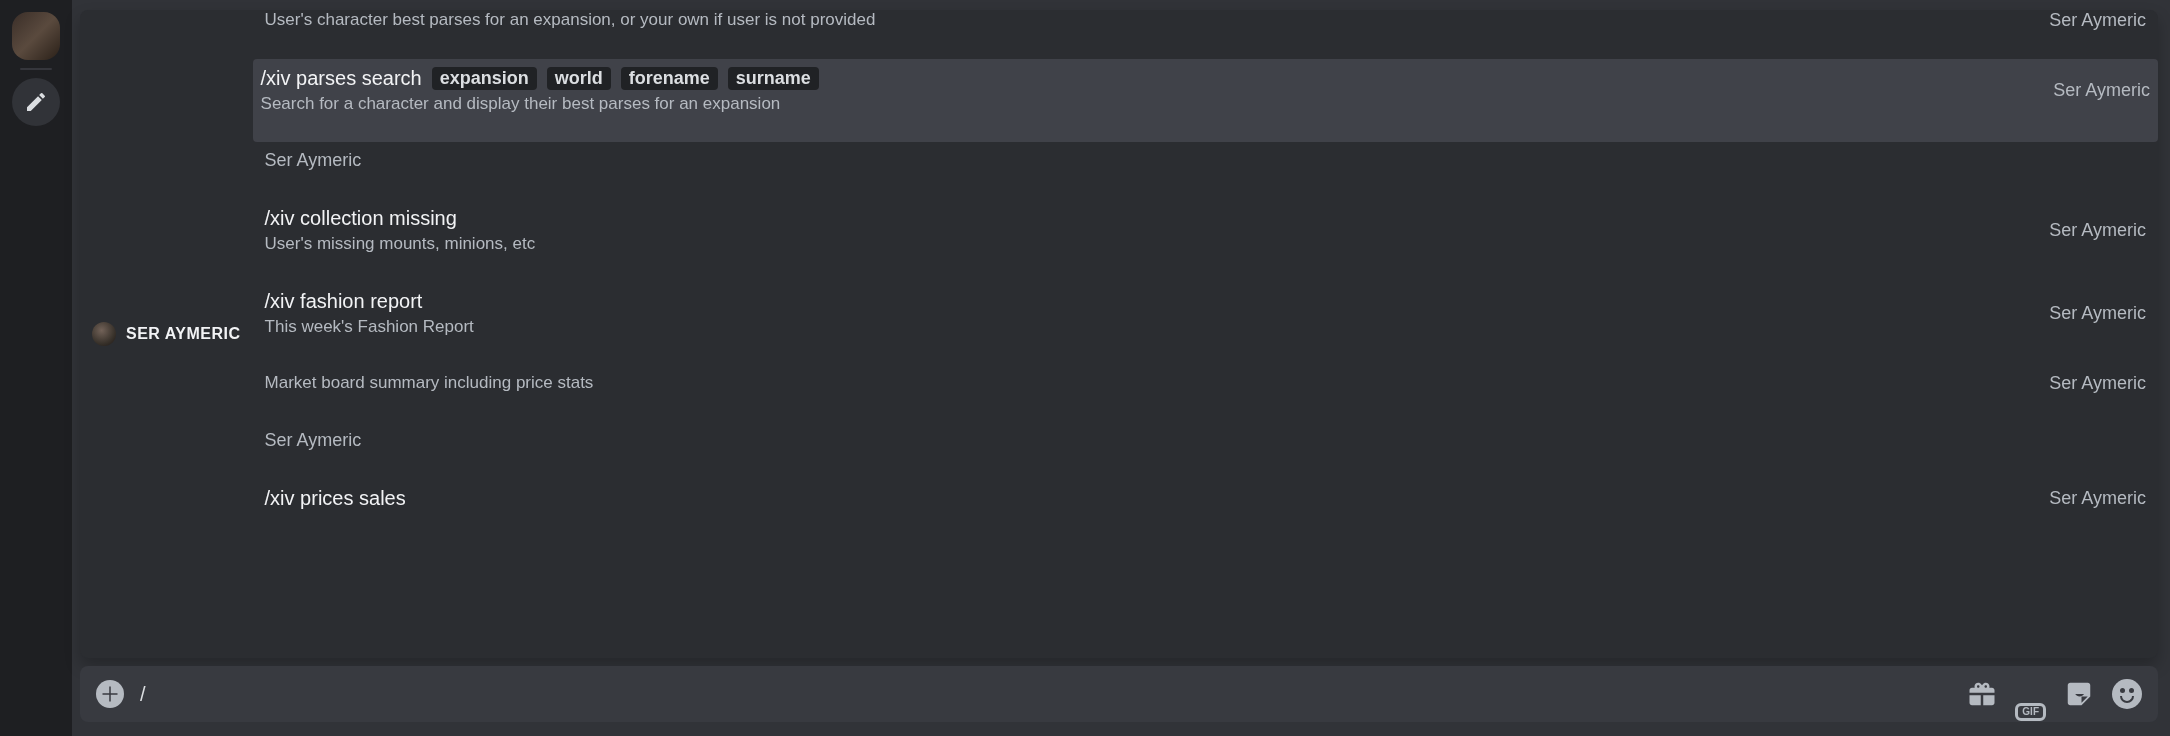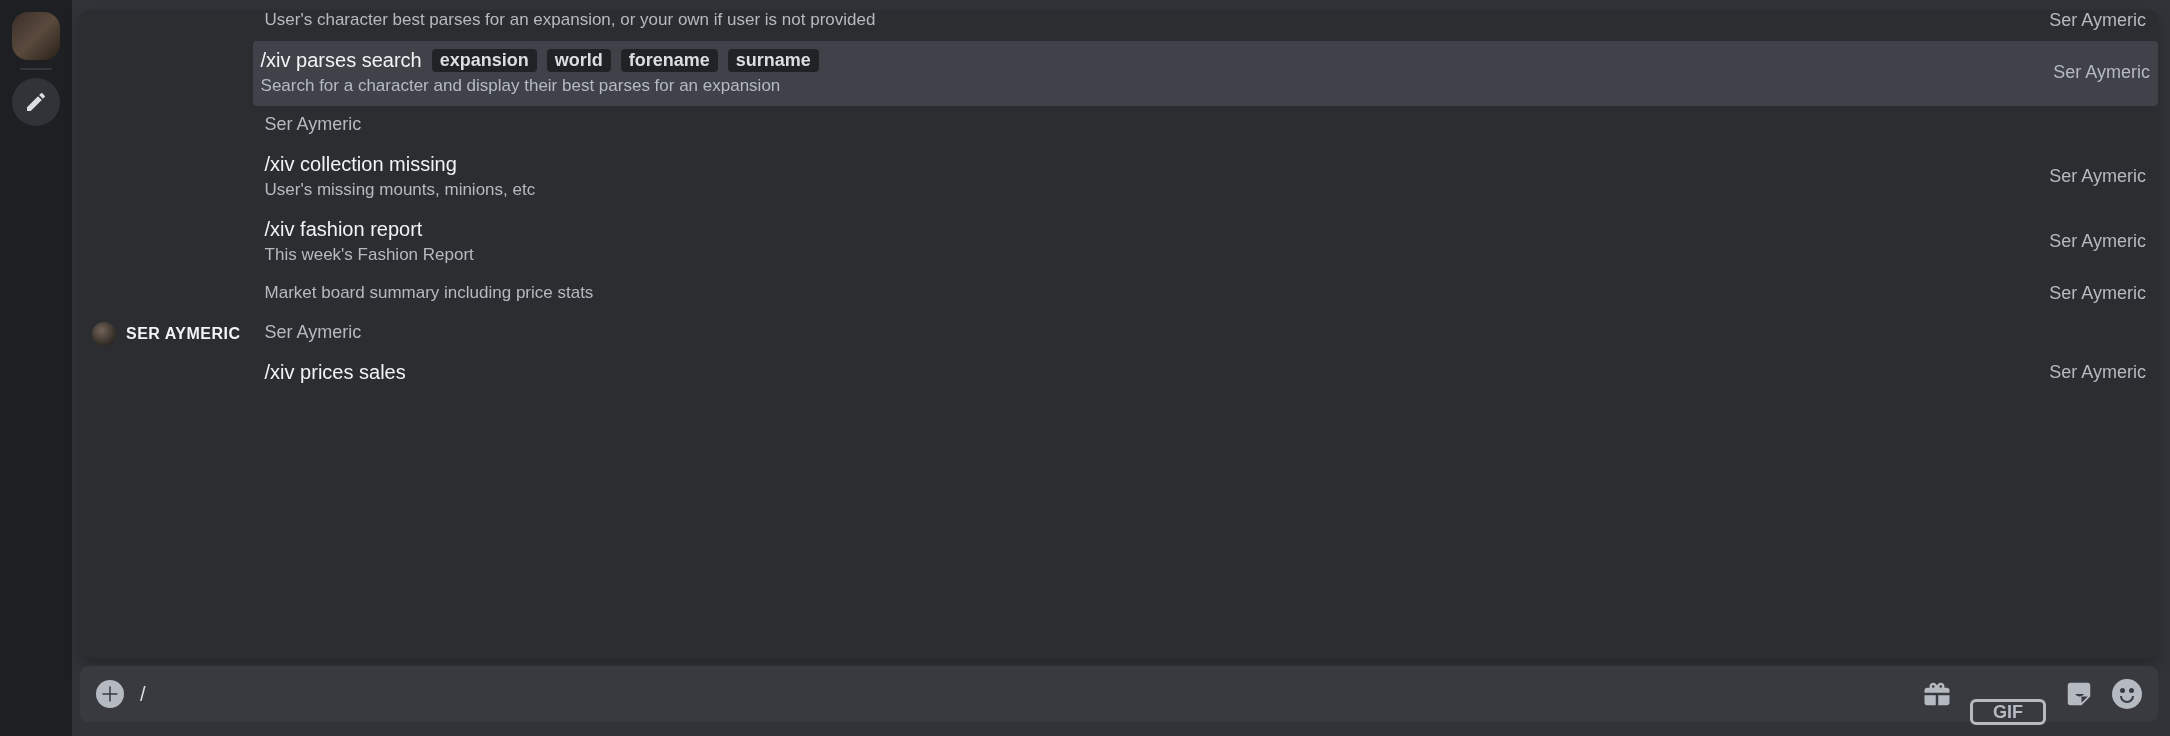--- a/index.html
+++ b/index.html
@@ -87,21 +87,21 @@
       font-weight: 700;
       color: #f2f3f5;
       text-transform: uppercase;
       letter-spacing: 0.5px;
     }
     .commands-scroll {
       flex: 1;
       overflow-y: hidden;
     }
     .command-item {
-      padding: 8px 12px 10px 12px;
+      padding: 8px 12px 28px 12px;
       display: flex;
       align-items: flex-start;
       justify-content: space-between;
       cursor: pointer;
     }
     .command-item.partial-top {
       padding-top: 0;
     }
     .command-item.selected {
       background: #404249;
@@ -214,26 +214,26 @@
       width: 14px;
       height: 7px;
       border: 2.5px solid #383a40;
       border-top: none;
       border-radius: 0 0 14px 14px;
       bottom: 6px;
       left: 50%;
       transform: translateX(-50%);
     }
     .gif-badge {
-      font-size: 18px;
+      font-size: 10px;
       font-weight: 800;
       color: #b5bac1;
       border: 3px solid #b5bac1;
       border-radius: 6px;
-      padding: 1px 20px;
+      padding: 1px 4px;
       line-height: 1;
       margin-top: 36px;
     }
   </style>
 </head>
 <body>
 
 <div class="server-bar">
   <div class="server-avatar"></div>
   <div class="server-separator"></div>

